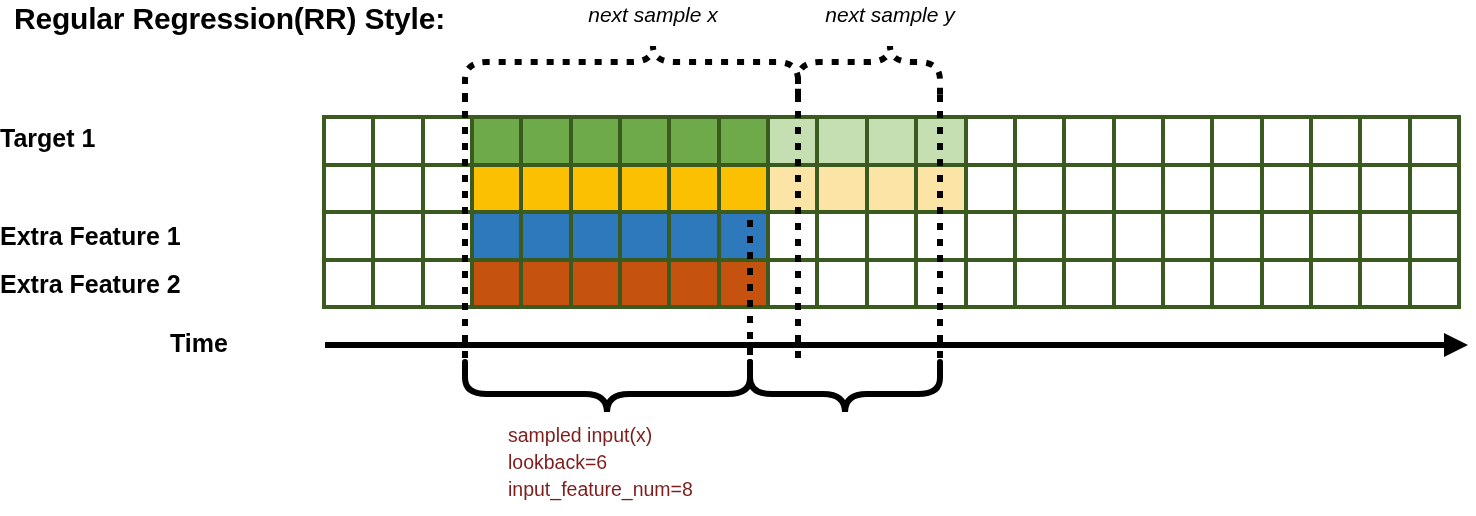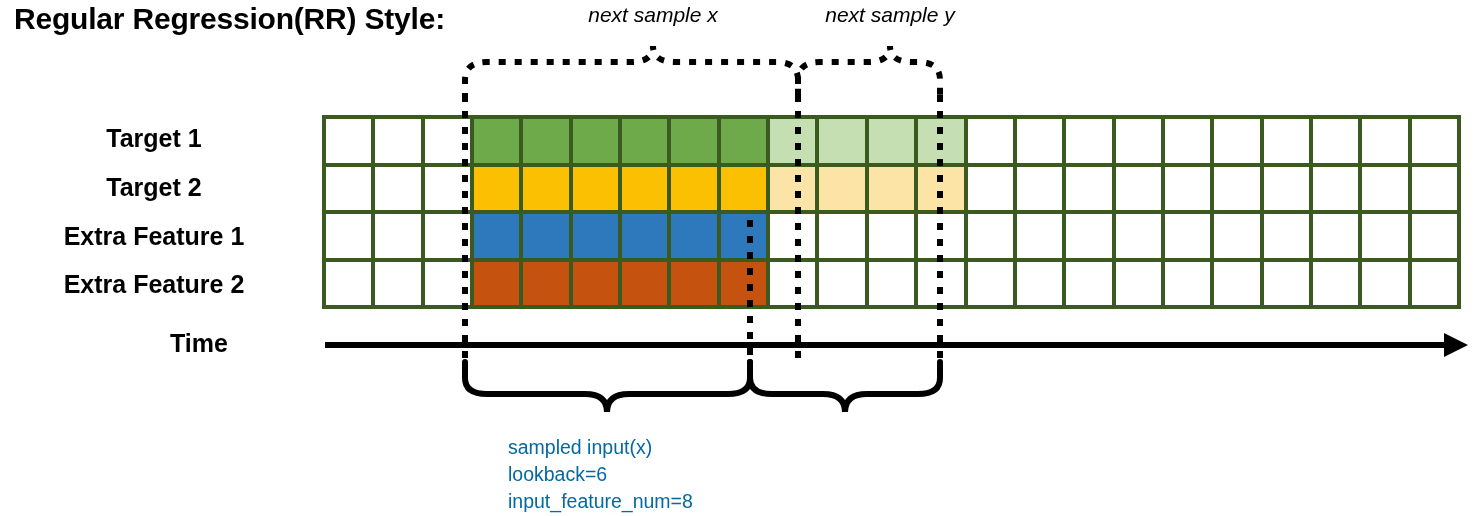--- a/index.html
+++ b/index.html
@@ -40,21 +40,21 @@
     text-align: center;
   }
   #note-x { left: 533px; top: 3px; width: 240px; }
   #note-y { left: 700px; top: 3px; width: 380px; }
 
   
   .row-label {
     position: absolute;
     right: 0;
     width: 100%;
-    text-align: center;
+    text-align: left;
     font-size: 25px;
     font-weight: bold;
     color: #000000;
     white-space: nowrap;
     line-height: 1;
   }
   #row-labels {
     position: absolute;
     left: 0px;
     top: 115px;
@@ -102,41 +102,39 @@
     position: absolute;
     left: 0; top: 0;
     width: 1476px; height: 516px;
     pointer-events: none;
   }
 
   
   .caption {
     position: absolute;
     font-size: 19.5px;
-    color: #0369a1;
+    color: #7f1d1d;
     line-height: 1.38;
     white-space: nowrap;
-    margin-top: 12px;
   }
   #caption-input  { left: 508px; top: 422px; }
   #caption-output { left: 775px; top: 422px; }
 </style>
 </head>
 <body>
 
 <div id="stage">
 
   <div id="title">Regular Regression(RR) Style:</div>
 
   <div id="note-x" class="top-note">next sample x</div>
   <div id="note-y" class="top-note">next sample y</div>
 
   <div id="row-labels">
     <div class="row-label" style="top:11px">Target 1</div>
-    <div class="row-label" style="top:60px">Target 2</div>
     <div class="row-label" style="top:109px">Extra Feature 1</div>
     <div class="row-label" style="top:157px">Extra Feature 2</div>
   </div>
 
   <div id="grid">
       <div class="cell"></div>
       <div class="cell"></div>
       <div class="cell"></div>
       <div class="cell green"></div>
       <div class="cell green"></div>

